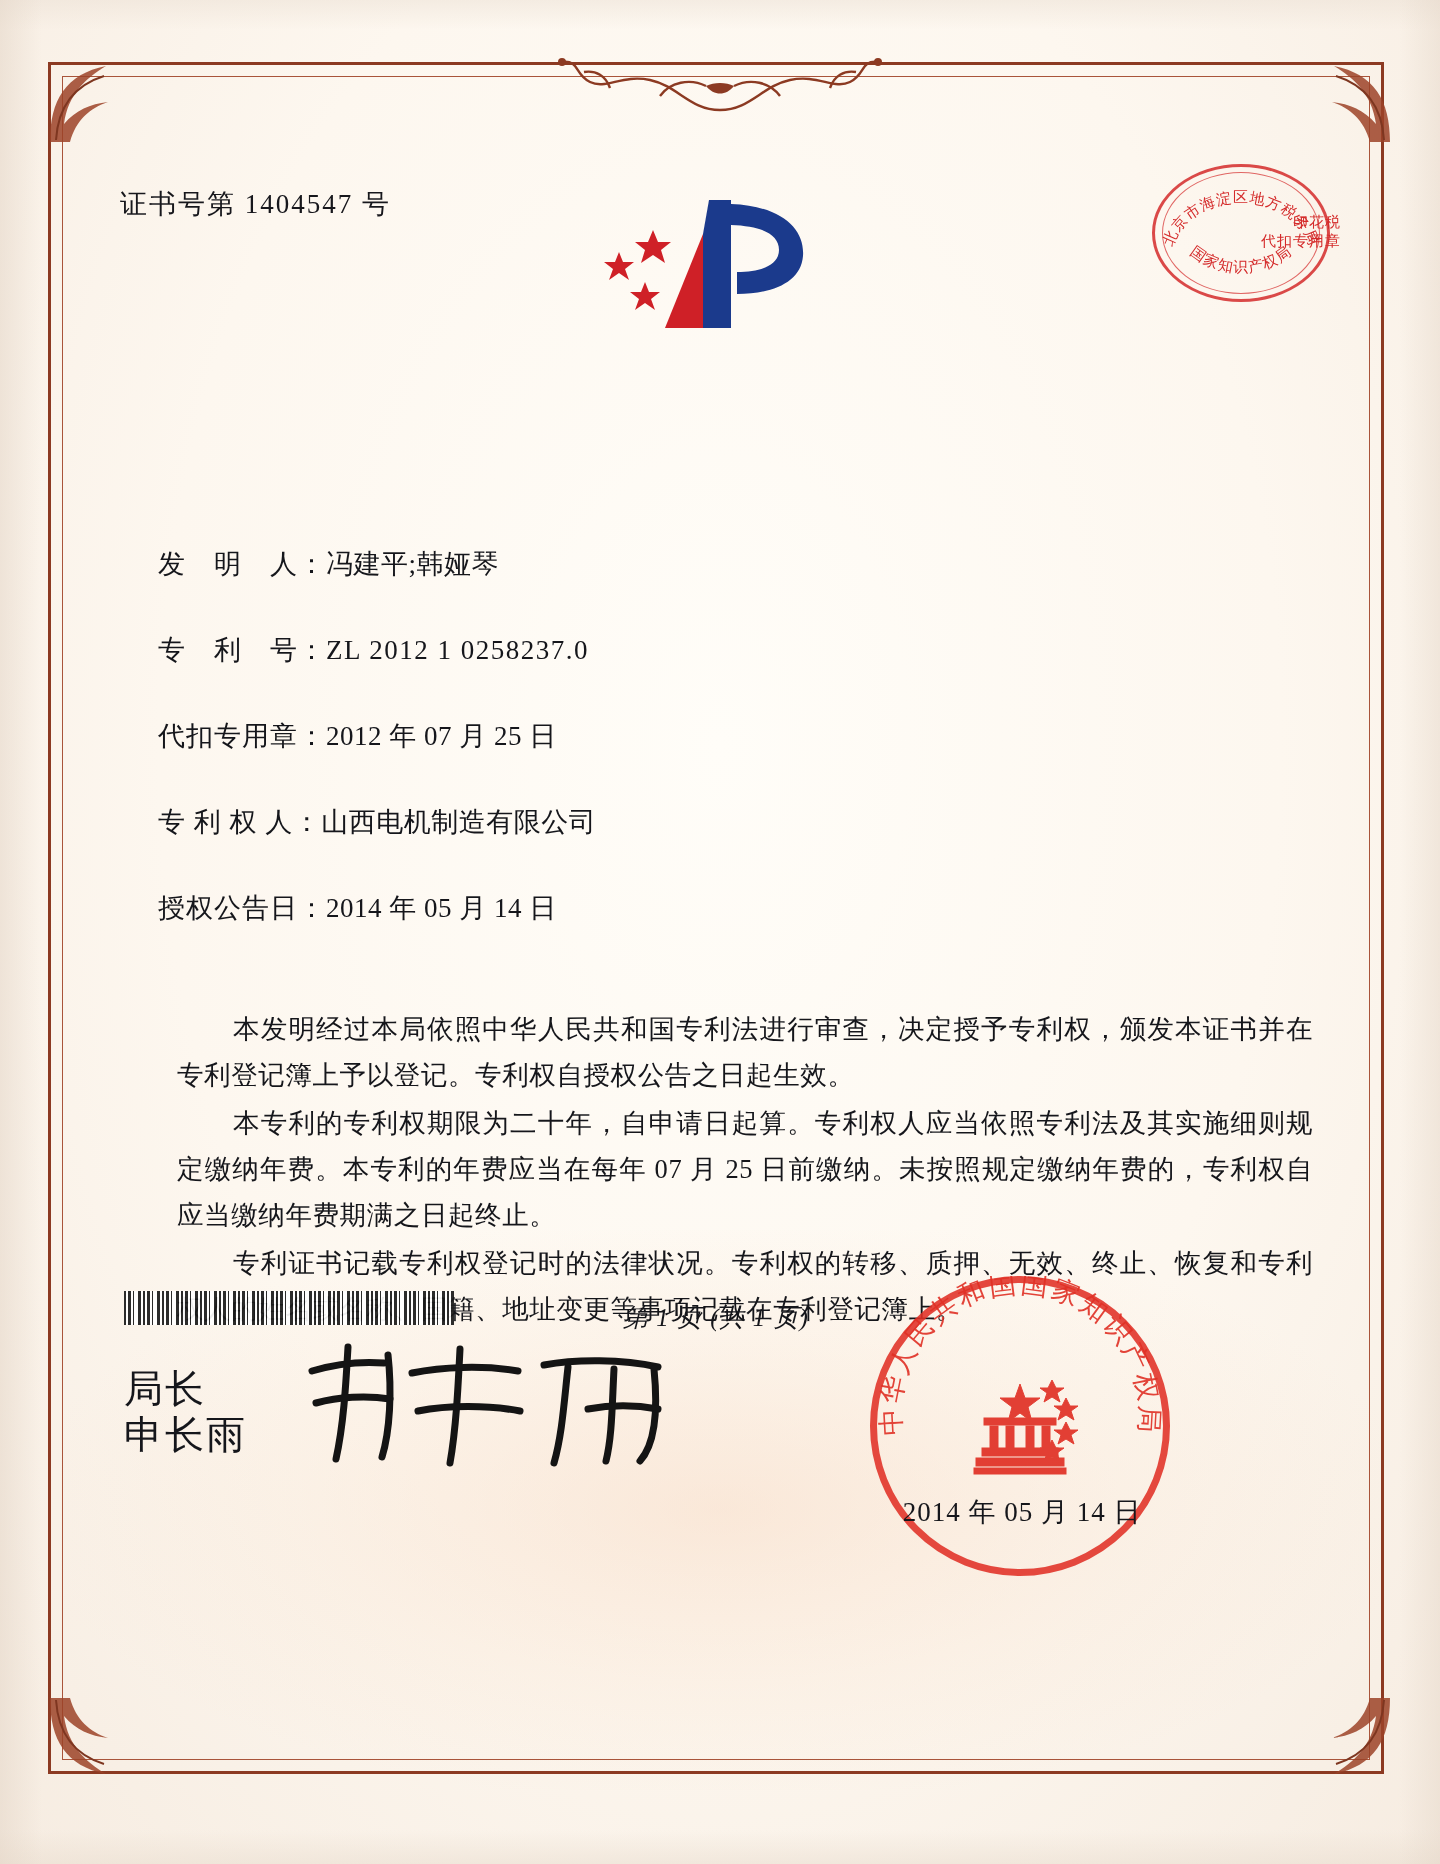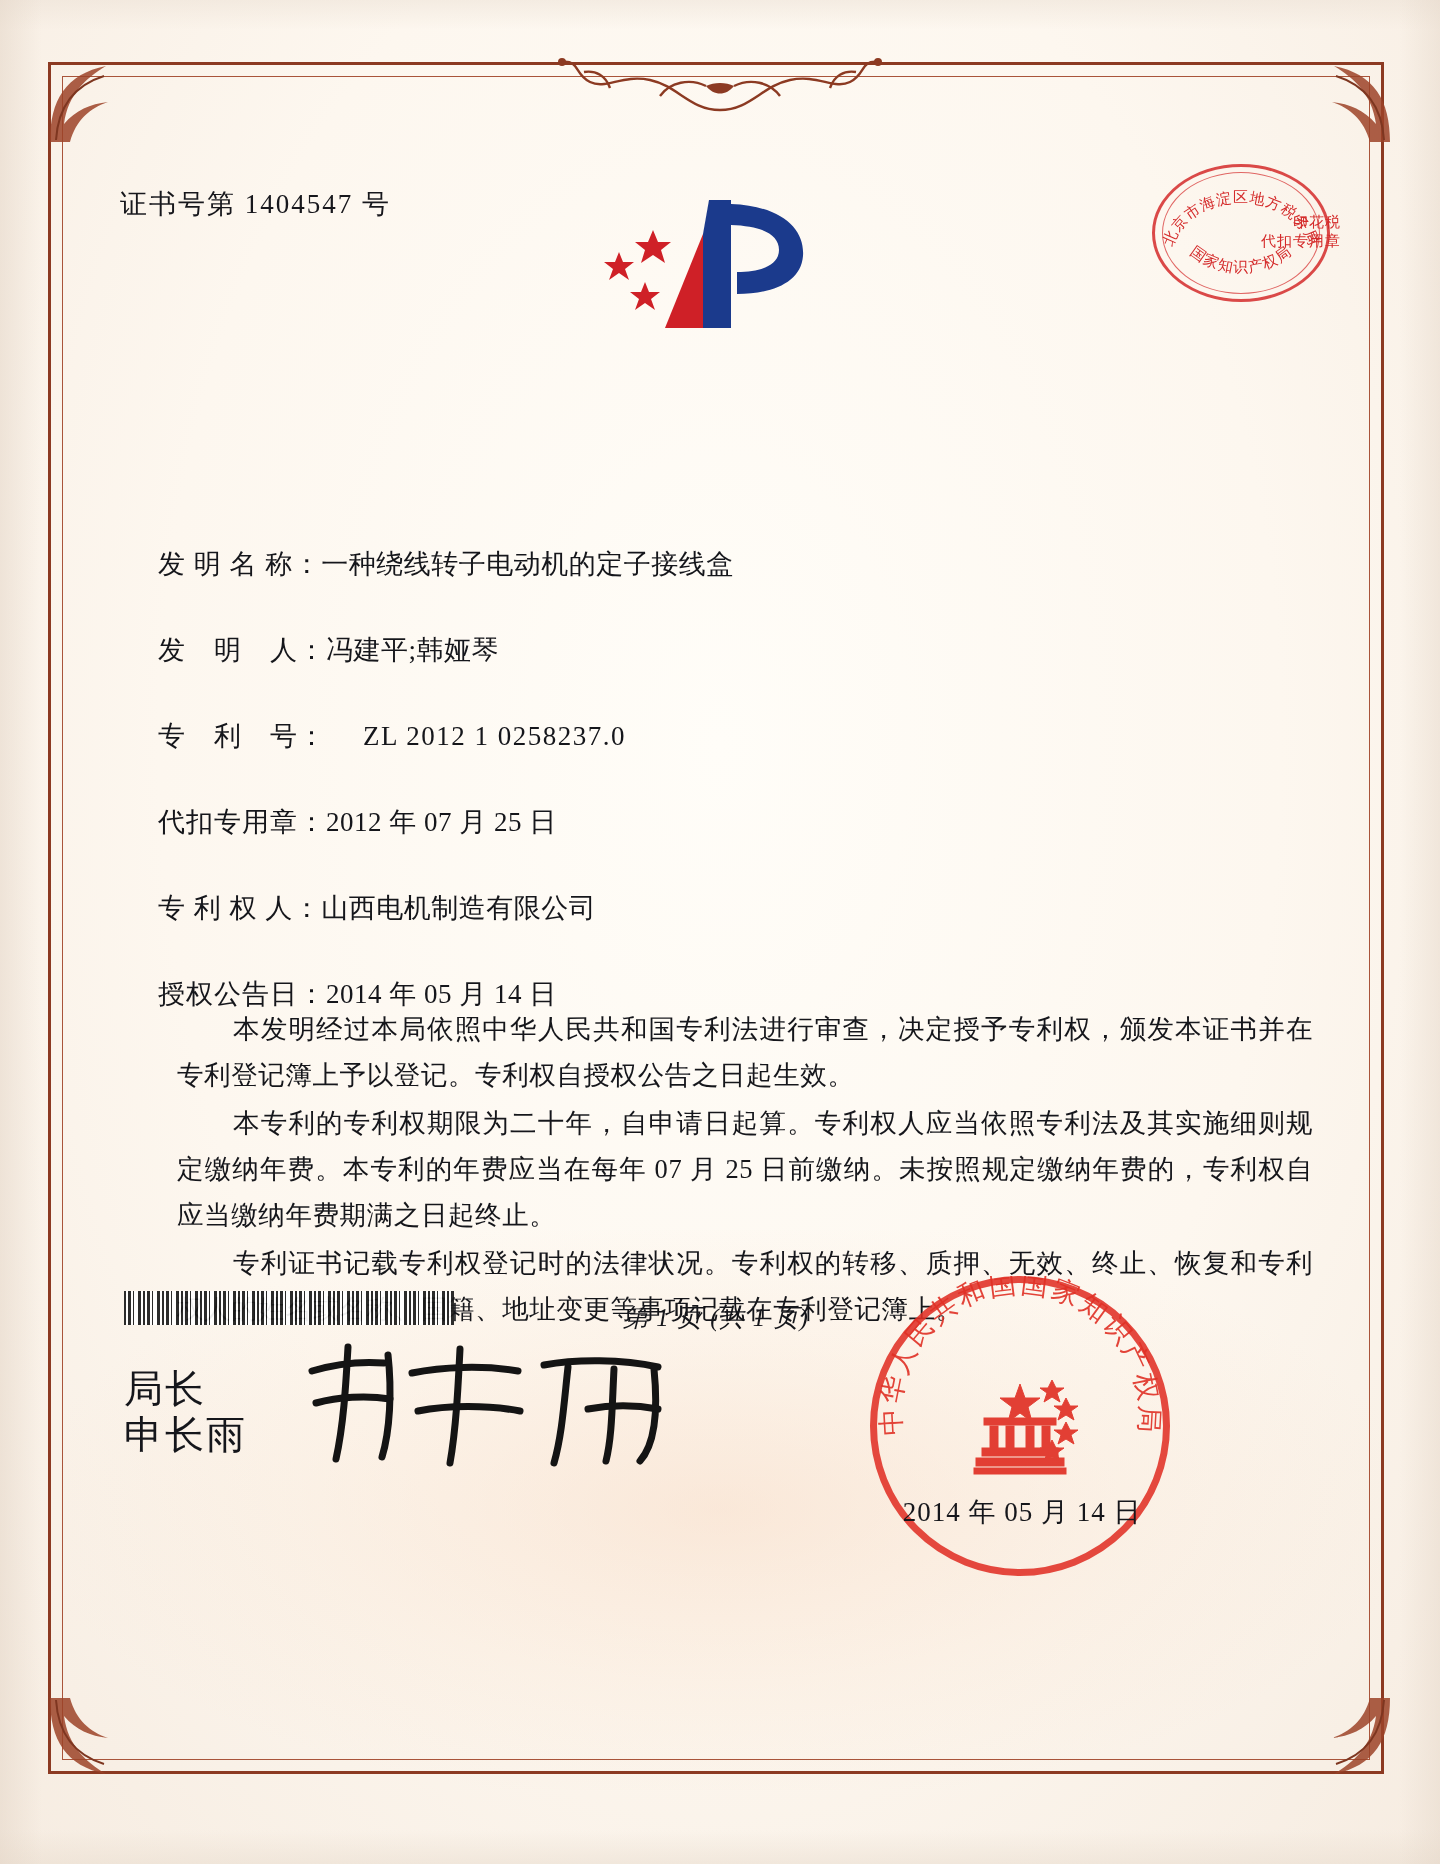--- a/index.html
+++ b/index.html
@@ -125,21 +125,20 @@
   .field-label{
     white-space:pre;
     letter-spacing:1px;
   }
   .field-value{
     letter-spacing:.5px;
   }
   .field-value.mono{
     font-family:"Liberation Serif", serif;
     letter-spacing:1.5px;
-    margin-left:37px;
   }
 
   
   .body-text{
     position:absolute;left:96px;top:930px;width:1136px;
     font-size:26.5px;line-height:46px;color:#15161b;
     text-align:justify;
     letter-spacing:.6px;
     margin-left:19px;
   }
@@ -281,24 +280,20 @@
       </svg>
       <div class="tax-center">
         <div>印花税</div>
         <div>代扣专用章</div>
       </div>
     </div>
 
 
     <div class="fields">
       <div class="field-row">
-        <span class="field-label">发 明 名 称：</span>
-        <span class="field-value">一种绕线转子电动机的定子接线盒</span>
-      </div>
-      <div class="field-row">
         <span class="field-label">发　明　人：</span>
         <span class="field-value">冯建平;韩娅琴</span>
       </div>
       <div class="field-row">
         <span class="field-label">专　利　号：</span>
         <span class="field-value mono">ZL 2012 1 0258237.0</span>
       </div>
       <div class="field-row">
         <span class="field-label">代扣专用章：</span>
         <span class="field-value">2012 年 07 月 25 日</span>

